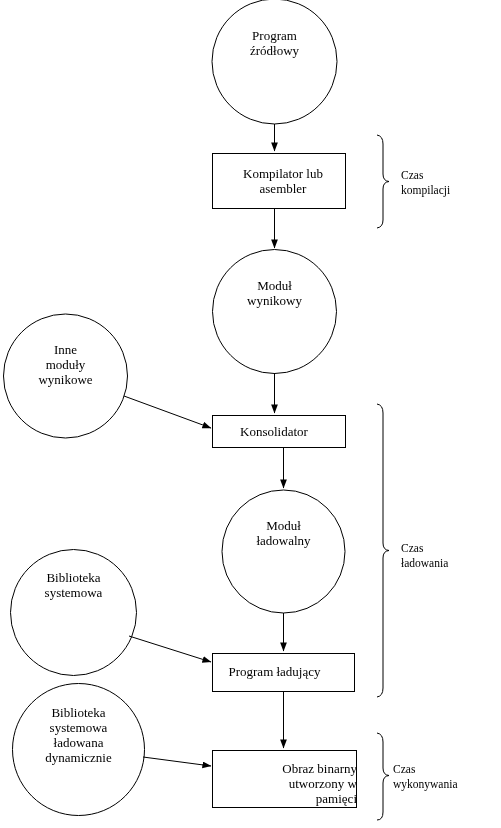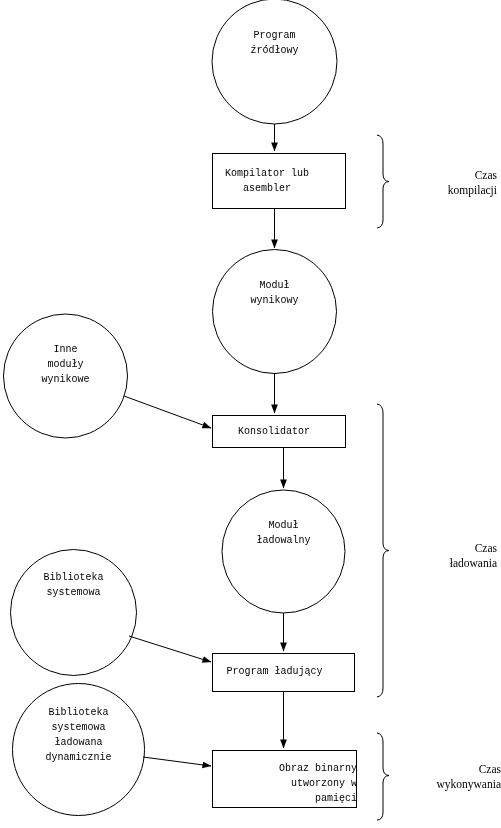--- a/index.html
+++ b/index.html
@@ -20,29 +20,29 @@
     position: absolute;
     left: 0;
     top: 0;
     width: 501px;
     height: 828px;
   }
   .node-label {
     position: absolute;
     text-align: center;
     color: #000000;
-    font-family: Liberation Mono, monospace;
-    font-size: 10px;
+    font-family: Liberation Serif, serif;
+    font-size: 13px;
     line-height: 15px;
     white-space: pre-line;
     pointer-events: none;
   }
   .brace-label {
     position: absolute;
-    text-align: right;
+    text-align: left;
     font-family: "Liberation Serif", "DejaVu Serif", serif;
     font-size: 11.5px;
     line-height: 15px;
     white-space: pre-line;
   }
 </style>
 </head>
 <body>
 
 <svg id="diagram-canvas" viewBox="0 0 501 828" width="501" height="828" xmlns="http://www.w3.org/2000/svg">
@@ -78,21 +78,21 @@
 
     <path d="M 377,135 Q 383,136 383,144 L 383,174 Q 383,181 389,181.5 Q 383,182 383,189 L 383,220 Q 383,227 377,228"></path>
     <path d="M 377,404 Q 383,405 383,413 L 383,543 Q 383,550 389,550.5 Q 383,551 383,558 L 383,688 Q 383,696 377,697"></path>
     <path d="M 377,733 Q 383,734 383,742 L 383,768 Q 383,775 389,775.5 Q 383,776 383,783 L 383,812 Q 383,820 377,820"></path>
   </g>
 </svg>
 
 <div class="node-label" style="left:212px; top:28px; width:125px;">Program
 źródłowy</div>
 
-<div class="node-label" style="left:200px; top:166px; width:134px;">Kompilator lub
+<div class="node-label" style="left:216px; top:166px; width:134px;">Kompilator lub
 asembler</div>
 
 <div class="node-label" style="left:212px; top:278px; width:125px;">Moduł
 wynikowy</div>
 
 <div class="node-label" style="left:3px; top:342px; width:125px;">Inne
 moduły
 wynikowe</div>
 
 <div class="node-label" style="left:212px; top:424px; width:124px;">Konsolidator</div>

